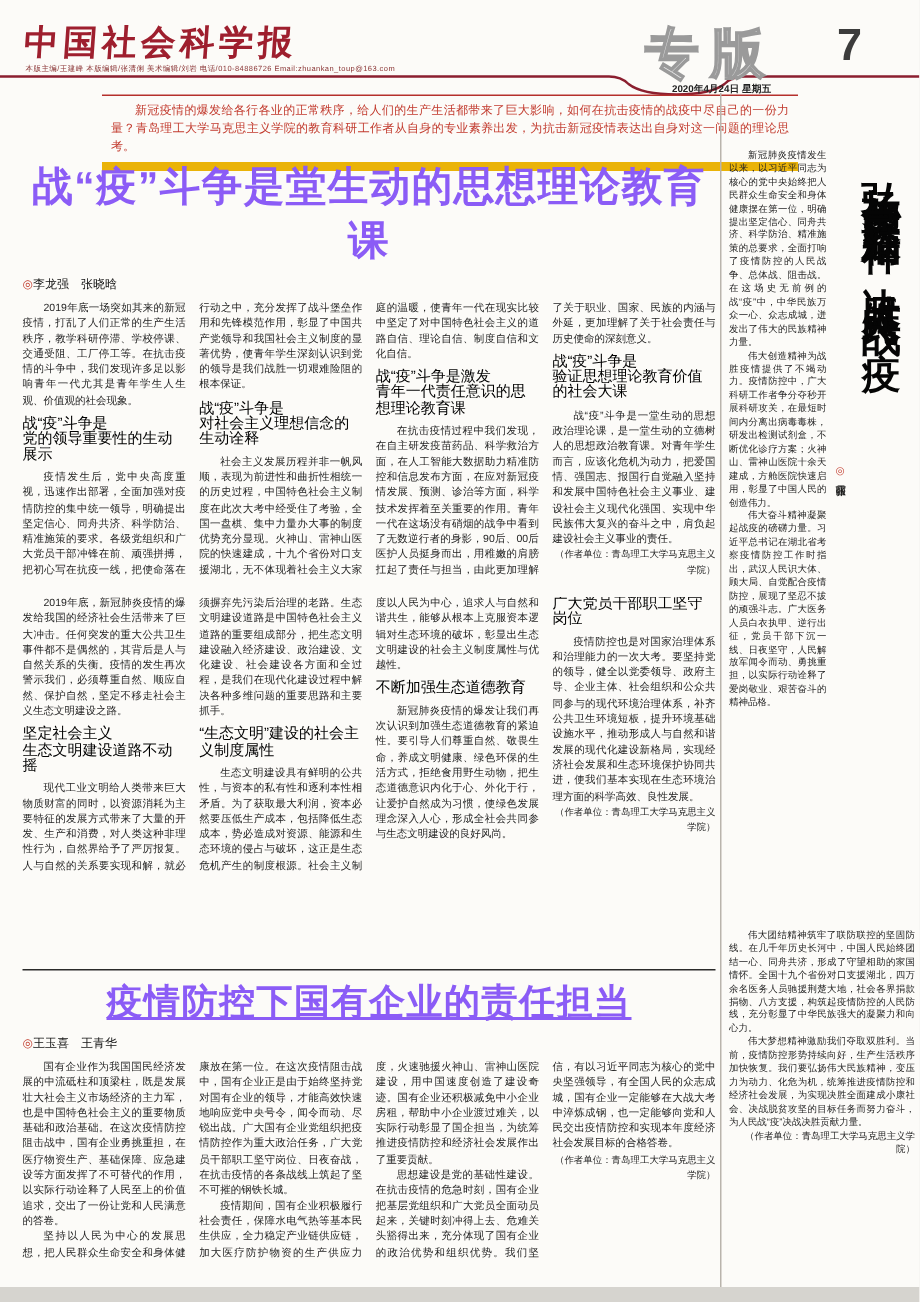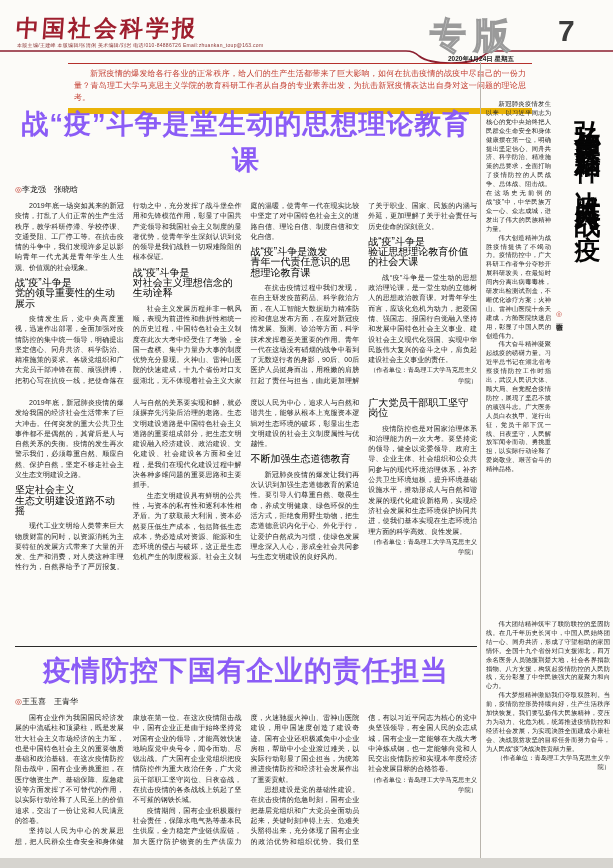--- a/index.html
+++ b/index.html
@@ -28,21 +28,21 @@
   .byline .dot{color:#c0392b;font-weight:bold;}
   .cols{margin-top:6px;column-gap:9px;font-size:7px;line-height:10.3px;text-align:justify;color:#242424;overflow:hidden;}
   .cols p{margin:0;text-indent:2em;}
   .cols .sub{font-size:10px;font-weight:normal;text-align:left;margin:5px 0;white-space:pre-line;text-indent:0;color:#000;}
   .credit{text-align:right;font-size:6.3px;margin-top:3px;text-indent:0 !important;}
 
   .a1-title{font-size:27px;}
   .a1-cols{column-count:4;height:236px;}
   .a2-title{font-size:20px;}
   .a2-cols{column-count:4;height:208px;}
-  .a3-title{font-size:28px;}
+  .a3-title{font-size:24px;text-decoration:underline;}
   .a3-cols{column-count:4;height:160px;}
 
   .rule3{position:absolute;left:15px;top:646px;width:462px;border-top:1px solid #2a2a2a;}
   .vdivider{position:absolute;left:480px;top:62px;height:800px;border-left:1px solid #b9b4ac;}
 
   
   .sidebar{position:absolute;left:486px;top:100px;width:124px;}
   .sb-top{display:flex;height:516px;}
   .sb-left{flex:1;font-size:6.3px;line-height:8.9px;text-align:justify;color:#242424;overflow:hidden;}
   .sb-left p{margin:0;text-indent:2em;}
@@ -95,20 +95,21 @@
       <p class="credit">（作者单位：青岛理工大学马克思主义学院）</p>
     </div>
   </div>
 
   <div class="art" style="top:392px;">
     <div class="cols a2-cols">
       <p>2019年底，新冠肺炎疫情的爆发给我国的经济社会生活带来了巨大冲击。任何突发的重大公共卫生事件都不是偶然的，其背后是人与自然关系的失衡。疫情的发生再次警示我们，必须尊重自然、顺应自然、保护自然，坚定不移走社会主义生态文明建设之路。</p>
       <div class="sub">坚定社会主义
 生态文明建设道路不动摇</div>
       <p>现代工业文明给人类带来巨大物质财富的同时，以资源消耗为主要特征的发展方式带来了大量的开发、生产和消费，对人类这种非理性行为，自然界给予了严厉报复。人与自然的关系要实现和解，就必须摒弃先污染后治理的老路。生态文明建设道路是中国特色社会主义道路的重要组成部分，把生态文明建设融入经济建设、政治建设、文化建设、社会建设各方面和全过程，是我们在现代化建设过程中解决各种多维问题的重要思路和主要抓手。</p>
+      <div class="sub">“生态文明”建设的社会主义制度属性</div>
       <p>生态文明建设具有鲜明的公共性，与资本的私有性和逐利本性相矛盾。为了获取最大利润，资本必然要压低生产成本，包括降低生态成本，势必造成对资源、能源和生态环境的侵占与破坏，这正是生态危机产生的制度根源。社会主义制度以人民为中心，追求人与自然和谐共生，能够从根本上克服资本逻辑对生态环境的破坏，彰显出生态文明建设的社会主义制度属性与优越性。</p>
       <div class="sub">不断加强生态道德教育</div>
       <p>新冠肺炎疫情的爆发让我们再次认识到加强生态道德教育的紧迫性。要引导人们尊重自然、敬畏生命，养成文明健康、绿色环保的生活方式，拒绝食用野生动物，把生态道德意识内化于心、外化于行，让爱护自然成为习惯，使绿色发展理念深入人心，形成全社会共同参与生态文明建设的良好风尚。</p>
       <div class="sub">广大党员干部职工坚守岗位</div>
       <p>疫情防控也是对国家治理体系和治理能力的一次大考。要坚持党的领导，健全以党委领导、政府主导、企业主体、社会组织和公众共同参与的现代环境治理体系，补齐公共卫生环境短板，提升环境基础设施水平，推动形成人与自然和谐发展的现代化建设新格局，实现经济社会发展和生态环境保护协同共进，使我们基本实现在生态环境治理方面的科学高效、良性发展。</p>
       <p class="credit">（作者单位：青岛理工大学马克思主义学院）</p>
     </div>
   </div>
 
   <div class="rule3"></div>

